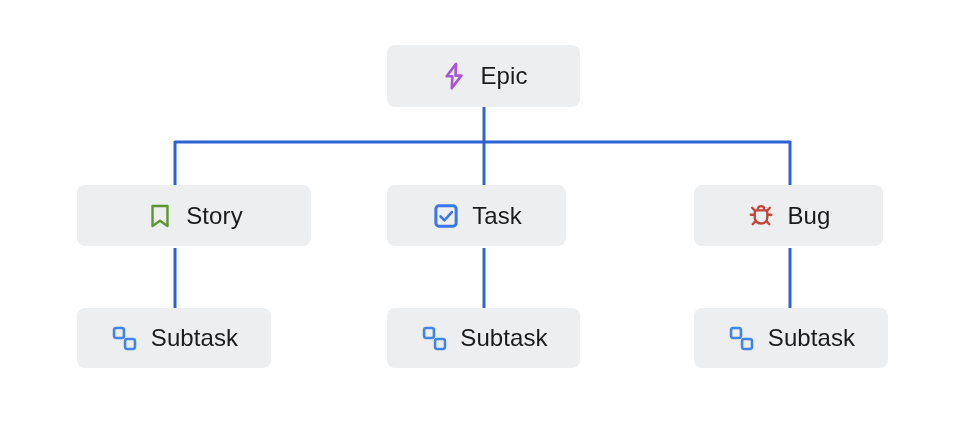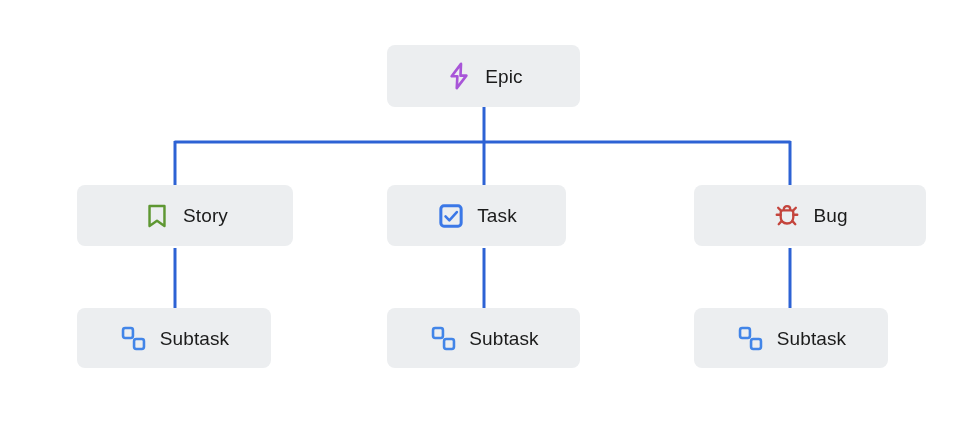--- a/index.html
+++ b/index.html
@@ -43,32 +43,32 @@
     align-items: center;
     justify-content: center;
     flex: 0 0 auto;
     width: 30px;
     height: 30px;
   }
   .node-icon svg {
     display: block;
   }
   .node-label {
-    font-size: 19px;
+    font-size: 24px;
     line-height: 1;
     color: #1b1b1b;
     letter-spacing: 0.1px;
     white-space: nowrap;
   }
 
   
   .card-epic        { left: 387px; top: 45px;  width: 193px; height: 62px; }
-  .card-story       { left: 77px;  top: 185px; width: 216px; height: 61px; }
+  .card-story       { left: 77px;  top: 185px; width: 234px; height: 61px; }
   .card-task        { left: 387px; top: 185px; width: 179px; height: 61px; }
-  .card-bug         { left: 694px; top: 185px; width: 232px; height: 61px; }
+  .card-bug         { left: 694px; top: 185px; width: 189px; height: 61px; }
   .card-subtask-1   { left: 77px;  top: 308px; width: 194px; height: 60px; }
   .card-subtask-2   { left: 387px; top: 308px; width: 193px; height: 60px; }
   .card-subtask-3   { left: 694px; top: 308px; width: 194px; height: 60px; }
 </style>
 </head>
 <body>
 
 <div id="diagram-root">
 
   <svg class="connector-layer" viewBox="0 0 956 424" width="956" height="424" aria-hidden="true">

